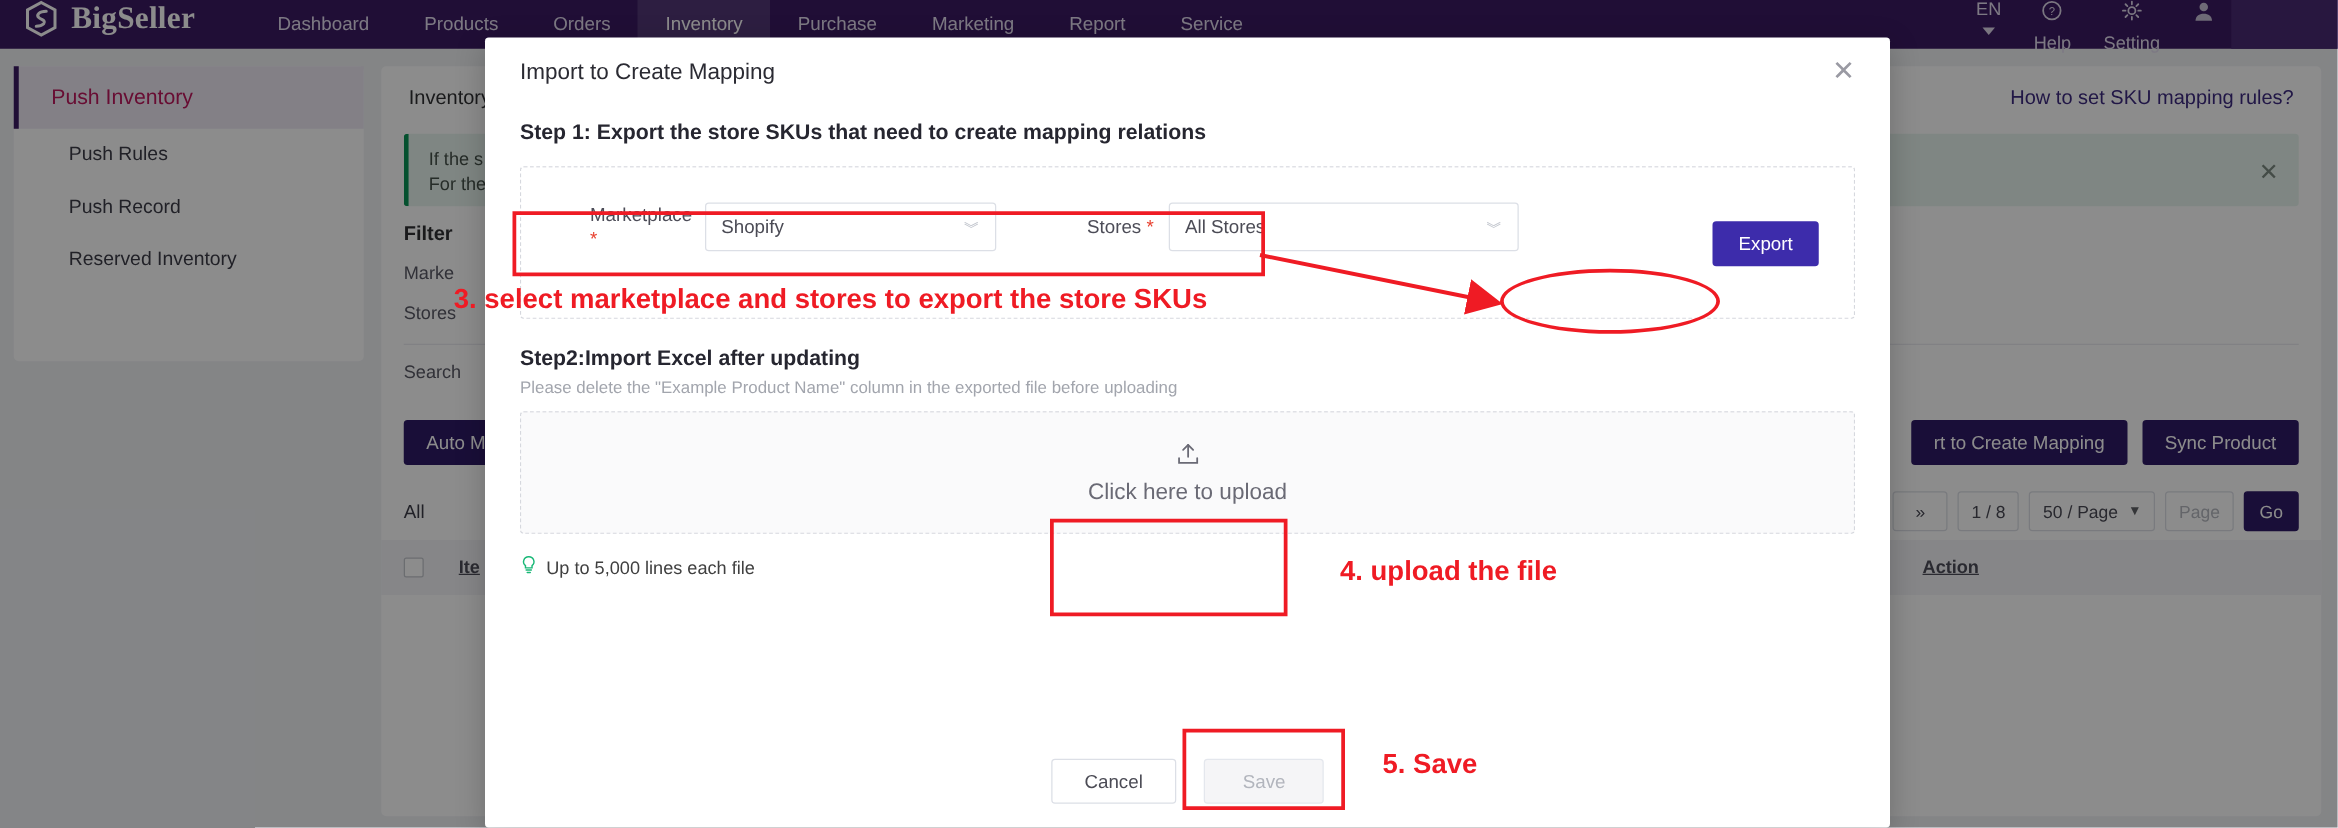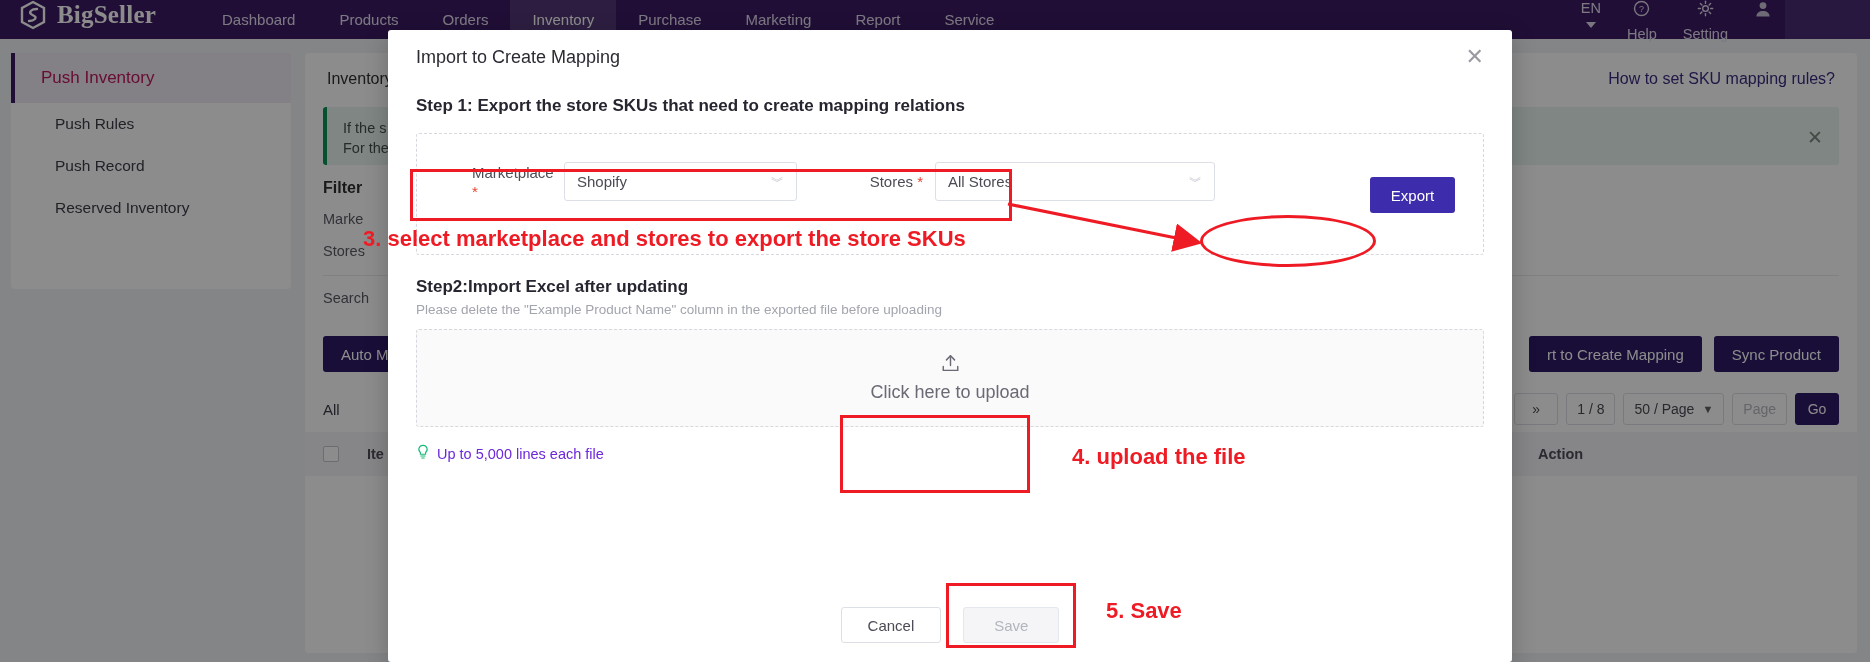--- a/index.html
+++ b/index.html
@@ -109,21 +109,21 @@
     display: flex; align-items: center; justify-content: center;
     font-size: 14px; color: #4a4a55; padding: 0 10px; background:#fff;
   }
   .pg-box.muted { color: #b6b9c0; }
   .pg-go { background: #2e1a66; color: #fff; border: 1px solid #2e1a66; }
 
   .tbl-head {
     display: flex; align-items: center; height: 44px;
     background: #f4f4f7; padding: 0 18px; gap: 0;
   }
-  .th { font-size: 14.5px; color: #4e4e5a; font-weight: bold; }
+  .th { font-size: 14.5px; color: #4e4e5a; font-weight: bold; text-decoration: underline; }
   .chk { width: 16px; height: 16px; border: 1px solid #c3c6cd; border-radius: 2px; background: #fff; }
 
   
   .dimmer {
     position: absolute; inset: 0; width: 1870px; height: 662px;
     background: rgba(0,0,0,.45); z-index: 20;
   }
 
   
   .modal {
@@ -172,21 +172,21 @@
 
   .upload-box {
     margin-top: 12px; border: 1px dashed #d6d8de; border-radius: 3px;
     height: 98px; display: flex; align-items: center; justify-content: center;
     background: #fafafb;
   }
   .upload-inner { display: flex; flex-direction: column; align-items: center; gap: 4px; }
   .upload-txt { font-size: 18px; color: #6a6a75; }
 
   .tip-row { display: flex; align-items: center; gap: 7px; margin-top: 17px; }
-  .tip-txt { font-size: 14.5px; color: #6d28d9; }
+  .tip-txt { font-size: 14.5px; color: #404040; }
 
   .modal-foot {
     position: absolute; left: 0; right: 0; bottom: 0; height: 74px;
     display: flex; align-items: center; justify-content: center; gap: 22px;
   }
   .btn-cancel {
     height: 36px; padding: 0 26px; border: 1px solid #dcdfe6;
     border-radius: 3px; background: #fff; color: #4b4b55; font-size: 15px;
     display: flex; align-items: center;
   }

